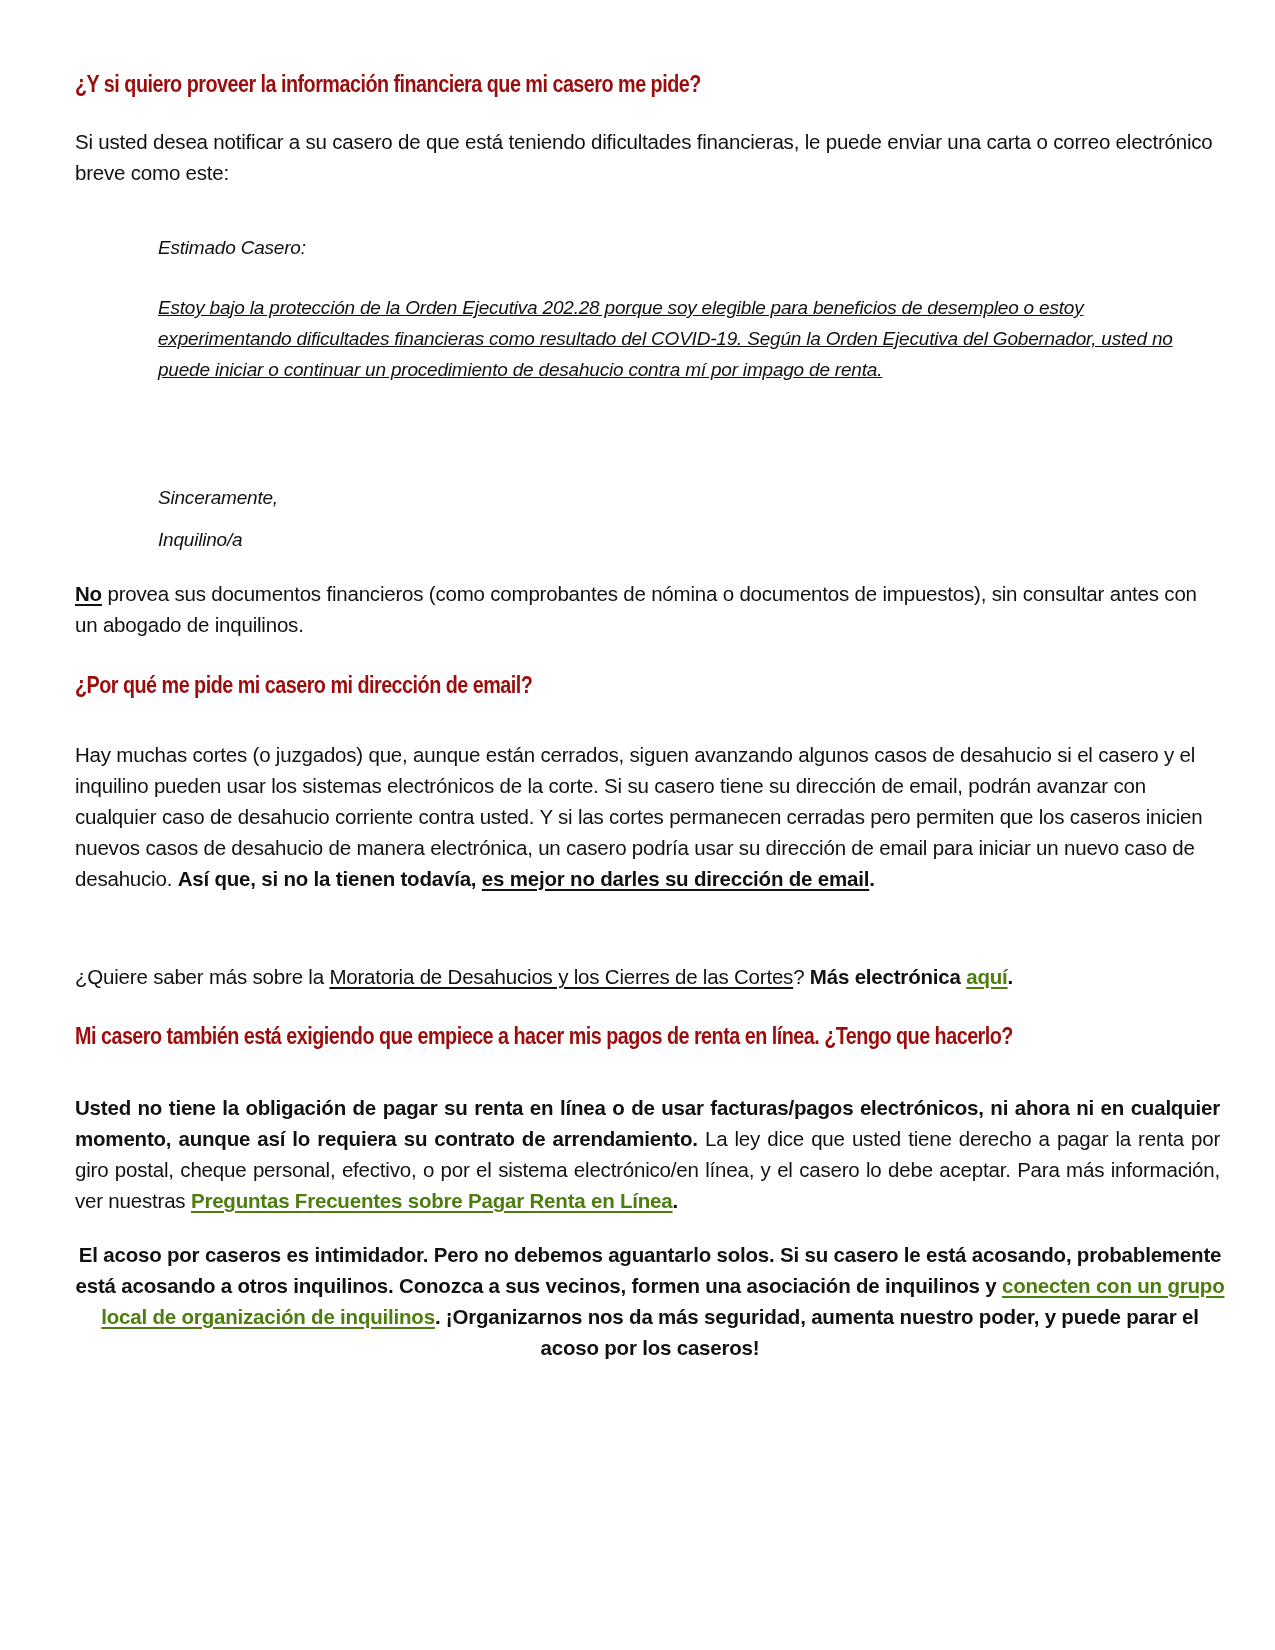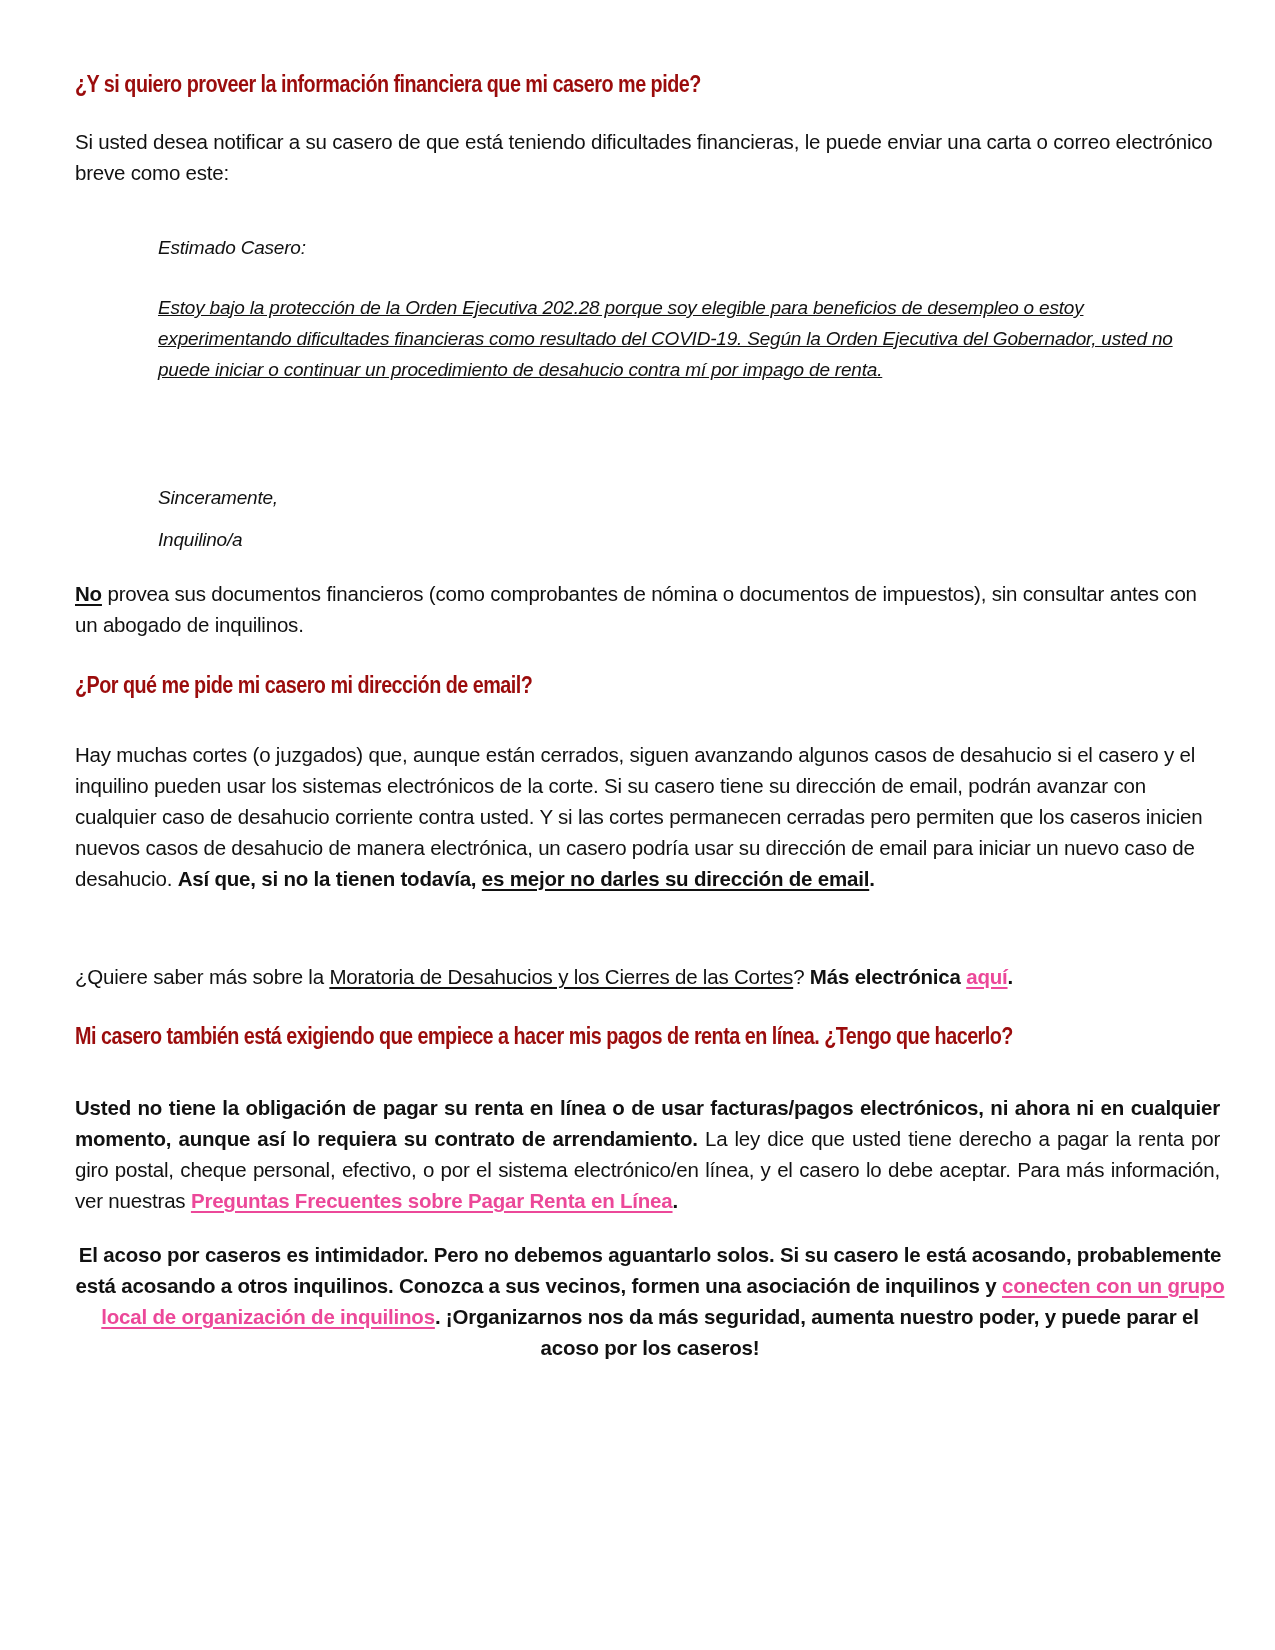--- a/index.html
+++ b/index.html
@@ -11,21 +11,21 @@
        font-size: 23px; color: #9b0c0c; letter-spacing: -0.6px;
        transform: scaleX(0.86); transform-origin: left center; white-space: nowrap; }
   .p { position: absolute; left: 75px; width: 1145px; margin: 0;
        font-size: 20.5px; line-height: 31px; letter-spacing: -0.2px; }
   .letter { position: absolute; left: 158px; width: 1060px; margin: 0;
             font-size: 19px; line-height: 31px; font-style: italic; letter-spacing: -0.2px; }
   .justify { text-align: justify; }
   .center { text-align: center; left: 75px; width: 1150px; font-weight: bold; }
   b, .b { font-weight: bold; }
   .u { text-decoration: underline; text-underline-offset: 3px; }
-  a, .link { color: #ec4899; text-decoration: underline; text-underline-offset: 3px; }
+  a, .link { color: #4d7c0f; text-decoration: underline; text-underline-offset: 3px; }
   .red-link { color: #9b0c0c; text-decoration: underline; text-underline-offset: 3px; font-weight: bold; }
   .sep { color: #9b0c0c; font-size: 15px; padding: 0 8px; }
 </style>
 </head>
 <body>
 
 <div class="page">
 
   <h2 class="h" style="top:71px;">¿Y si quiero proveer la información financiera que mi casero me pide?</h2>
 

